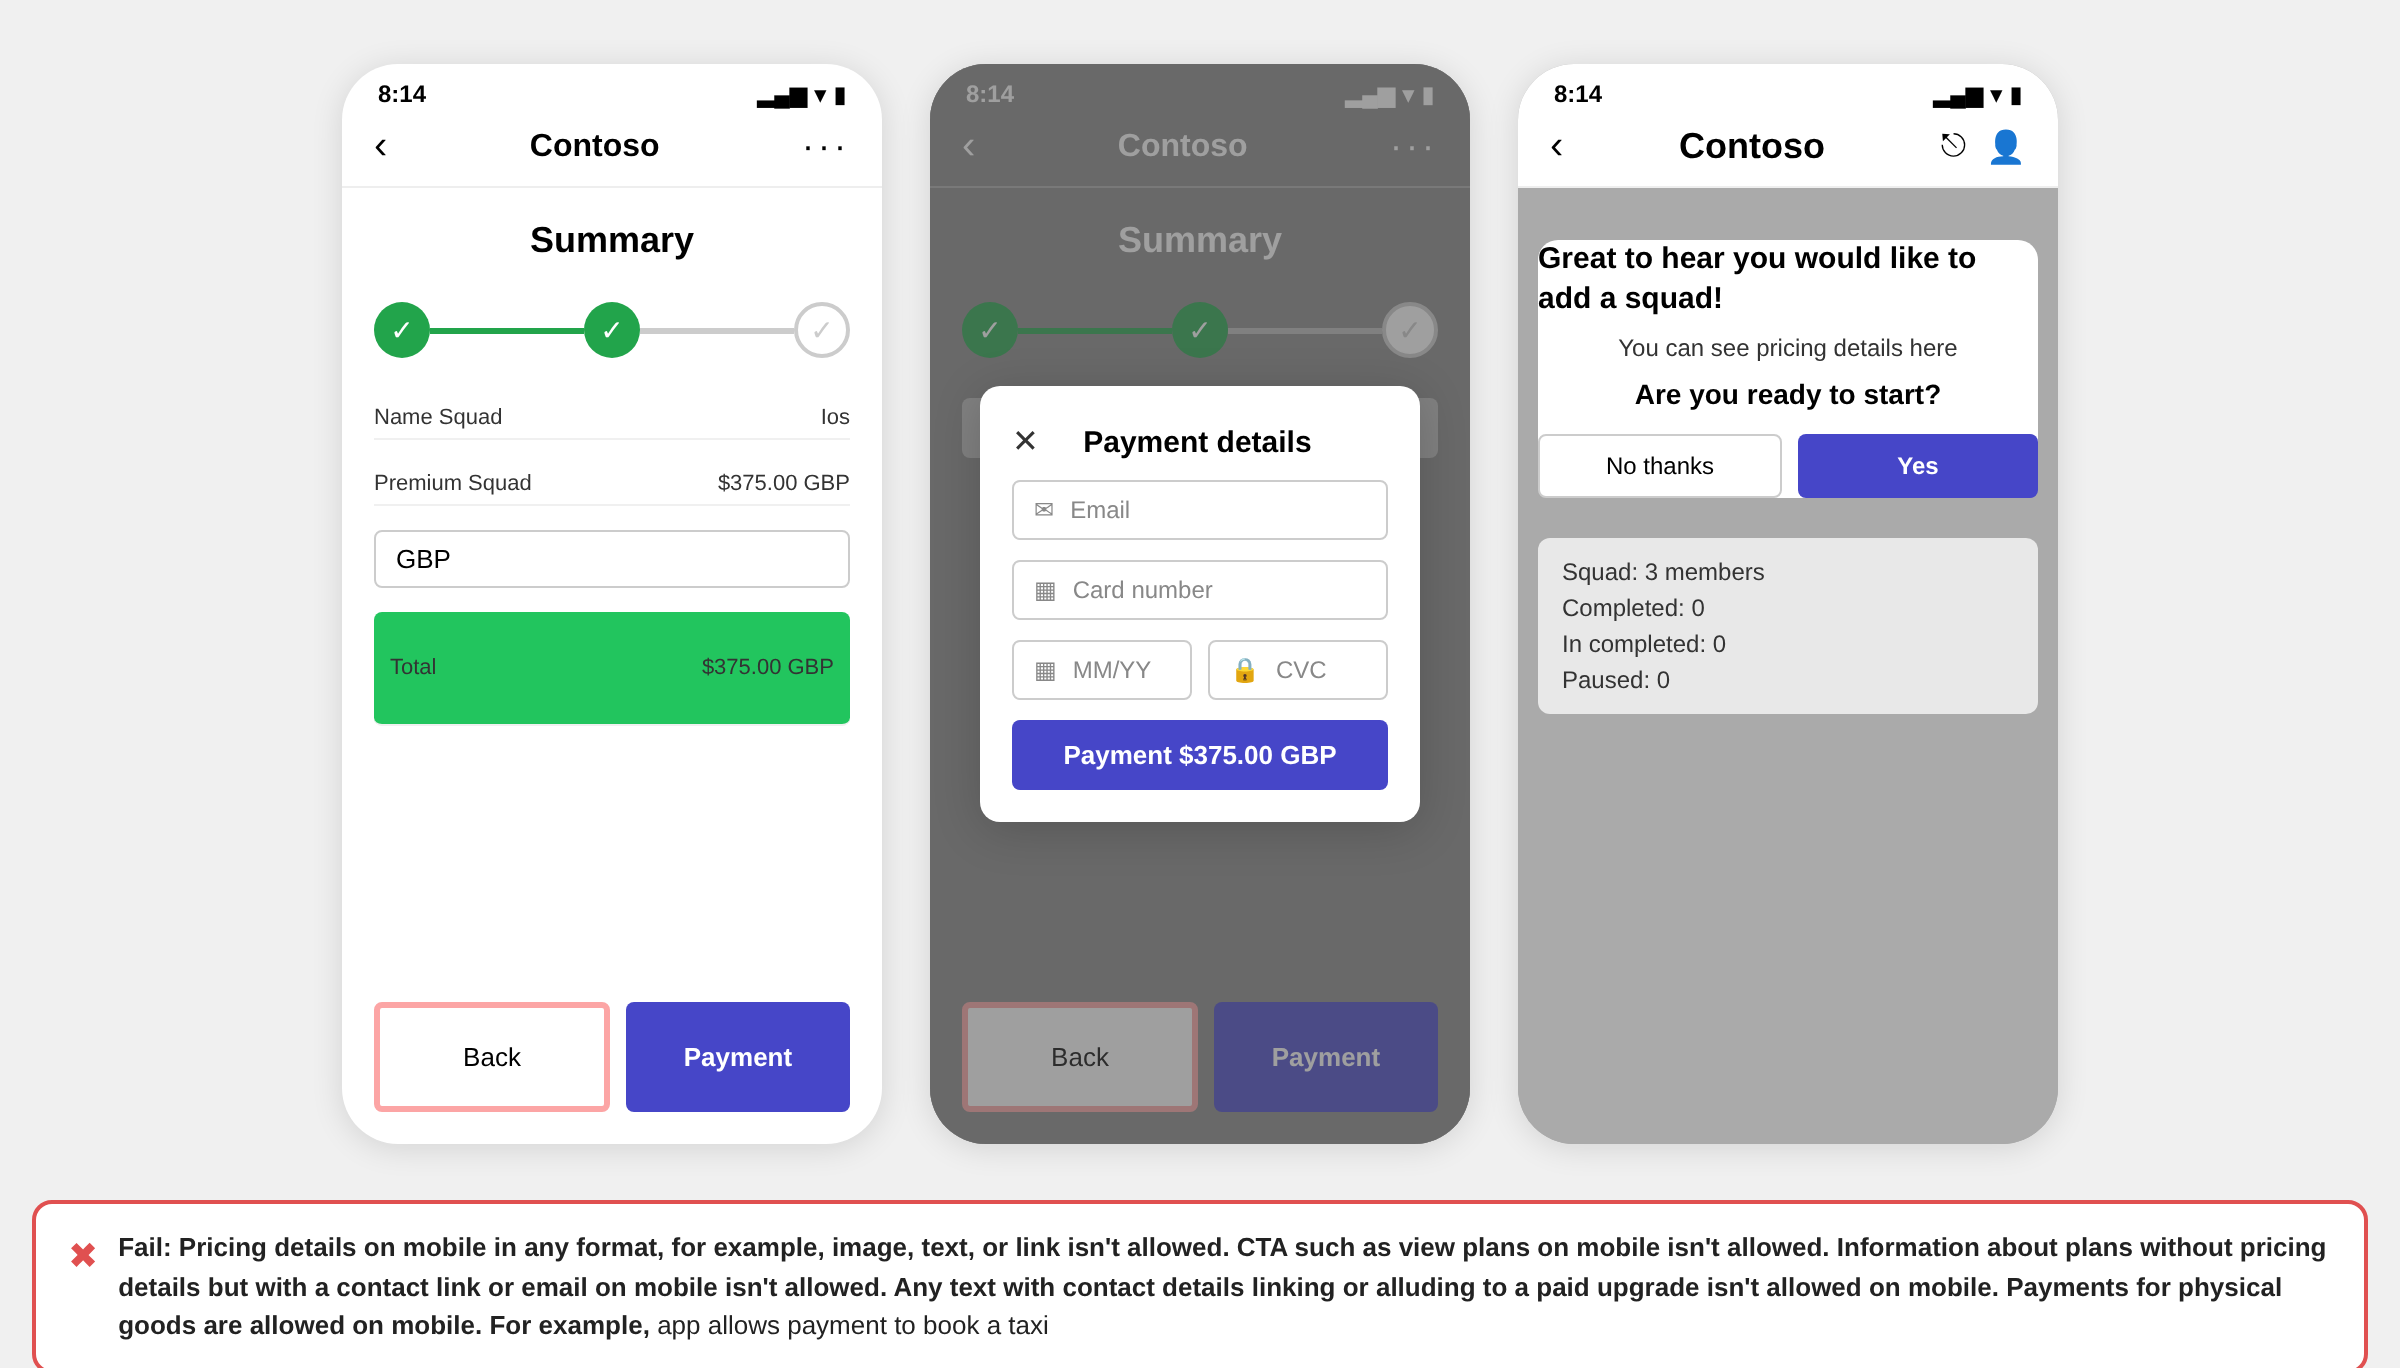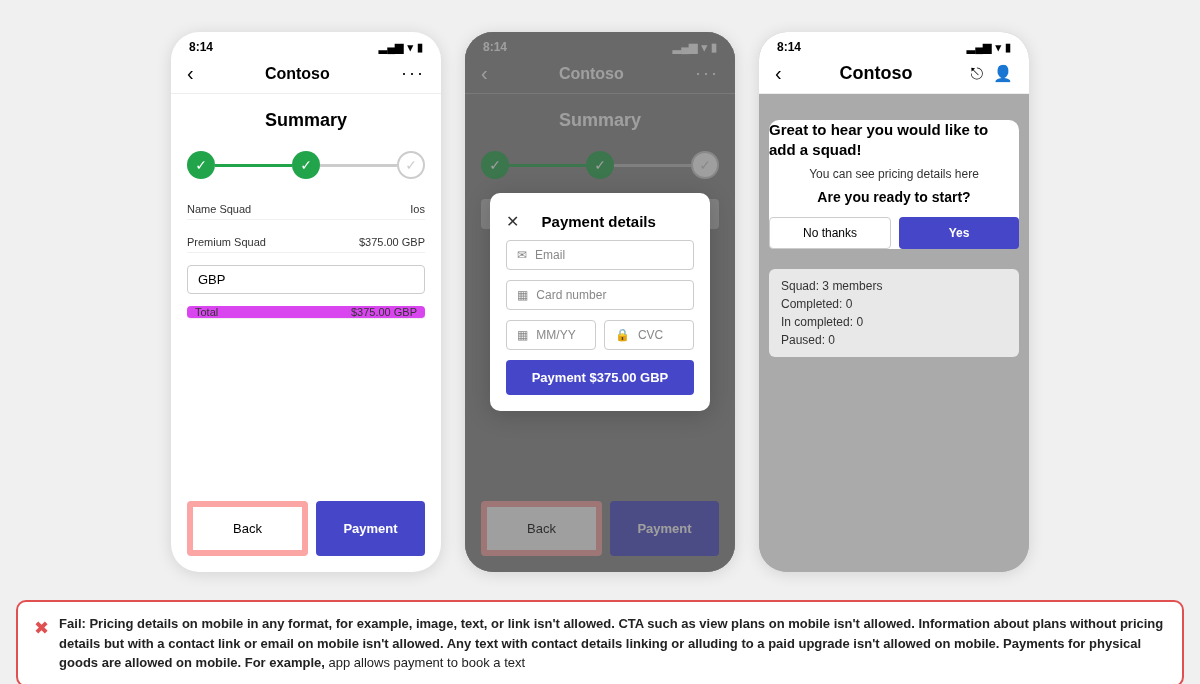--- a/index.html
+++ b/index.html
@@ -158,22 +158,22 @@
       display: flex;
       justify-content: space-between;
       align-items: center;
       font-size: 11px;
       color: #333;
       padding: 4px 0;
       border-bottom: 1px solid #f0f0f0;
     }
 
     .summary-row.total {
-      background: #d946ef;
-      padding: 0 8px;
+      background: #22c55e;
+      padding: 22px 8px;
       border-radius: 4px;
       font-weight: 500;
     }
 
     .select-currency-label {
       font-size: 12px;
       color: #555;
       margin-top: 4px;
       margin-bottom: 2px;
     }
@@ -190,21 +190,21 @@
     .buttons-row {
       display: flex;
       gap: 8px;
       margin-top: auto;
       padding-top: 8px;
     }
 
     .btn-back {
       flex: 1;
       padding: 8px 0;
-      border: 6px solid #fca5a5;
+      border: 3px solid #fca5a5;
       background: #fff;
       border-radius: 4px;
       font-size: 13px;
       font-weight: 500;
       cursor: pointer;
       text-align: center;
     }
 
     .btn-payment {
       flex: 1;
@@ -544,17 +544,17 @@
         </div>
       </div>
     </div>
 
   </div>
 
   <div class="fail-section">
     <span class="fail-icon">✖</span>
     <div class="fail-text">
       <span><strong>Fail: Pricing details on mobile in any format, for example, image, text, or link isn't allowed. CTA such as view plans on mobile isn't allowed. Information about plans without pricing details but with a contact link or email on mobile isn't allowed. Any text with contact details linking or alluding to a paid upgrade isn't allowed on mobile. Payments for physical goods are allowed on mobile. For example,</strong></span>
-      <span>app allows payment to book a text</span>
+      <span>app allows payment to book a taxi</span>
     </div>
   </div>
 
 </div>
 
 </body></html>

